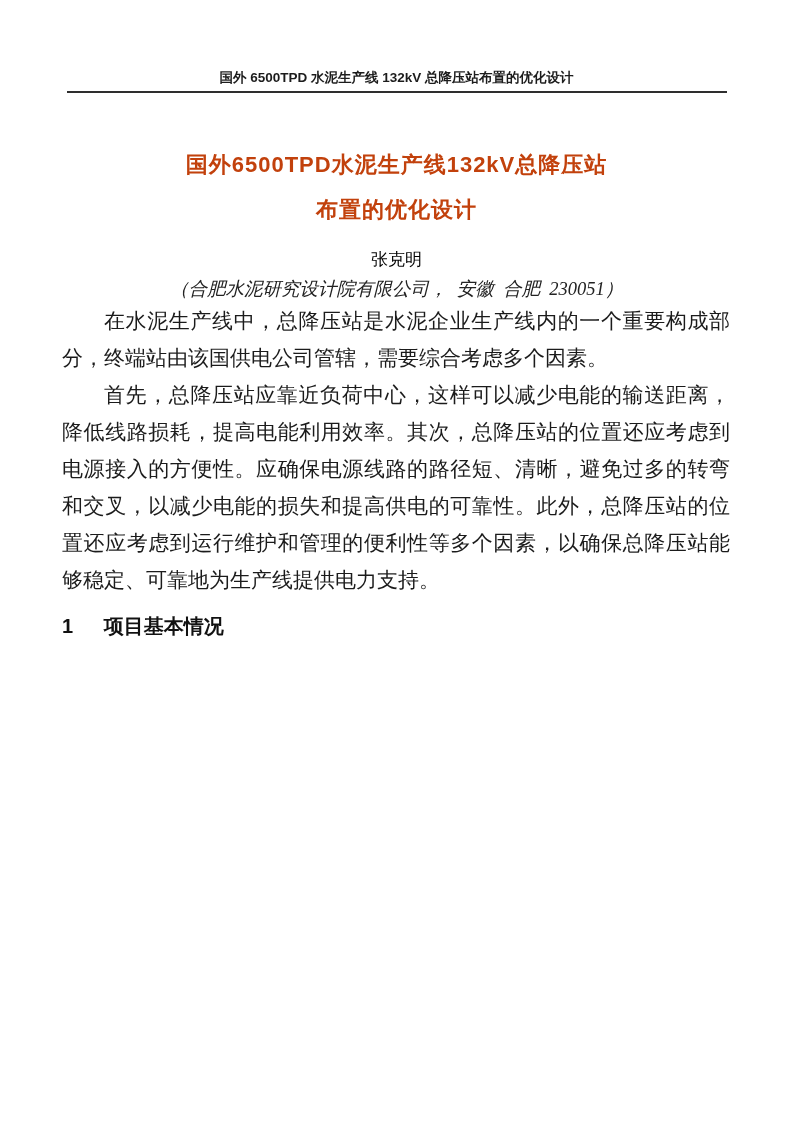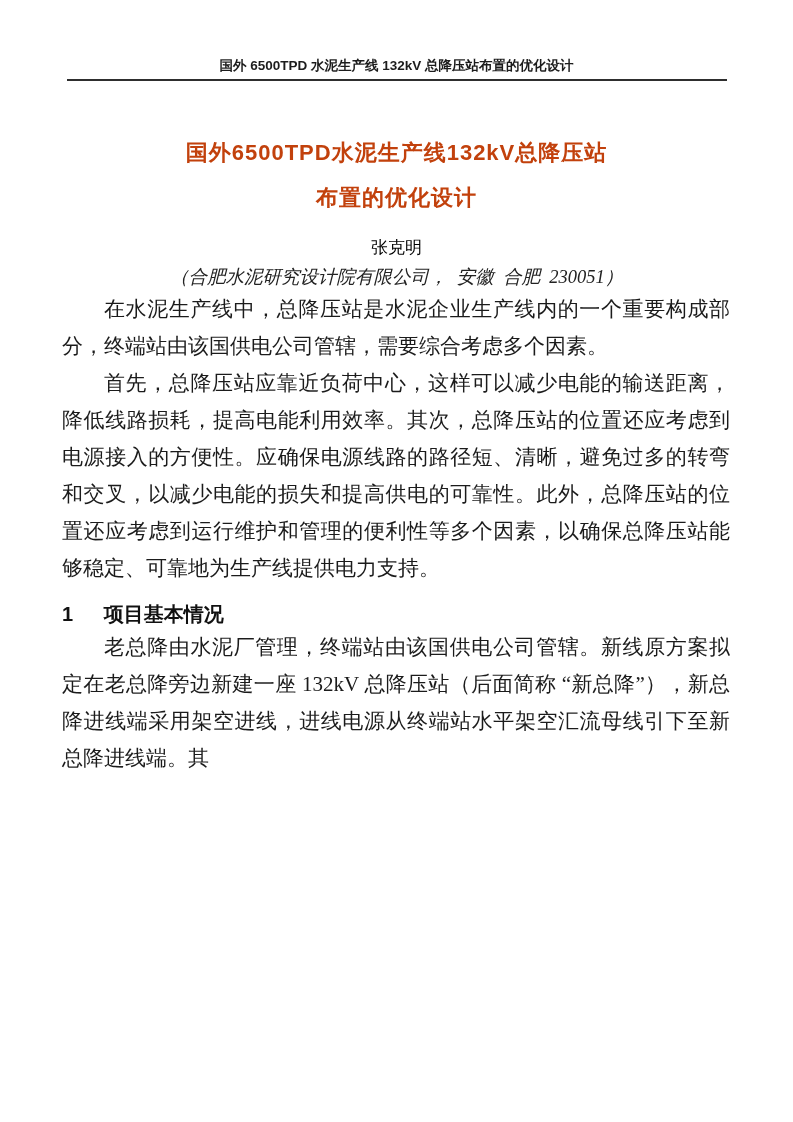--- a/index.html
+++ b/index.html
@@ -1,21 +1,21 @@
 <!DOCTYPE html>
 <html lang="zh"><head>
 <meta charset="utf-8">
 <style>
   * { margin: 0; padding: 0; box-sizing: border-box; }
   html, body { background: #ffffff; }
   .page {
     position: relative;
     width: 793px;
     height: 1020px;
-    margin: 0 auto;
+    margin: 12px auto;
     background: #ffffff;
     color: #1a1a1a;
     font-family: "Liberation Serif", "DejaVu Serif", serif;
     overflow: hidden;
   }
   .running-header {
     padding-top: 57px;
     text-align: center;
     font-family: "Liberation Sans", "DejaVu Sans", sans-serif;
     font-weight: 700;
@@ -128,21 +128,20 @@
     <section>
       <p class="body-para">在水泥生产线中，总降压站是水泥企业生产线内的一个重要构成部分，终端站由该国供电公司管辖，需要综合考虑多个因素。</p>
       <p class="body-para">首先，总降压站应靠近负荷中心，这样可以减少电能的输送距离，降低线路损耗，提高电能利用效率。其次，总降压站的位置还应考虑到电源接入的方便性。应确保电源线路的路径短、清晰，避免过多的转弯和交叉，以减少电能的损失和提高供电的可靠性。此外，总降压站的位置还应考虑到运行维护和管理的便利性等多个因素，以确保总降压站能够稳定、可靠地为生产线提供电力支持。</p>
     </section>
 
     <section>
       <h2 class="sec-heading sec-1">
         <span class="sec-num">1</span>
         <span class="sec-title">项目基本情况</span>
       </h2>
-      <p class="body-para">老总降由水泥厂管理，终端站由该国供电公司管辖。新线原方案拟定在老总降旁边新建一座 132kV 总降压站（后面简称 “新总降”），新总降进线端采用架空进线，进线电源从终端站水平架空汇流母线引下至新总降进线端。其</p>
     </section>
 
   </div>
 
   <div class="footer-rule"></div>
   <div class="footer-page">40</div>
   <div class="footer-issue">2024.No.1</div>
 
 </div>
 

